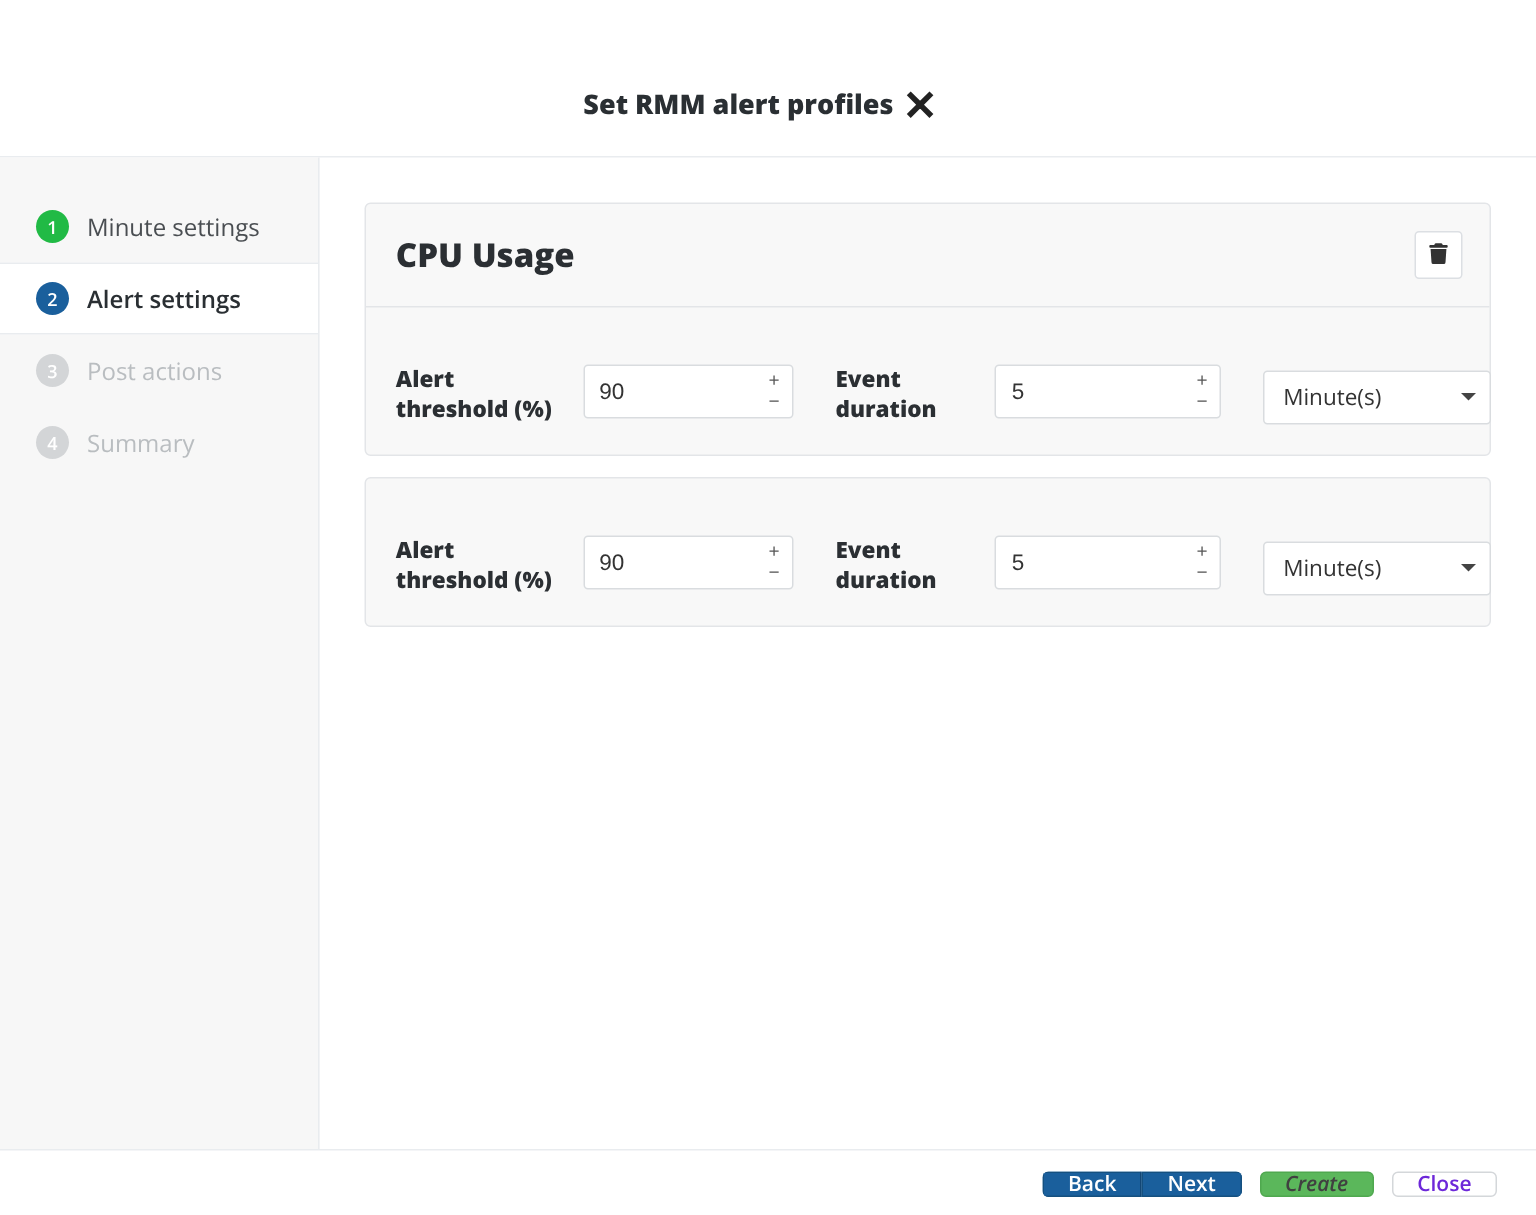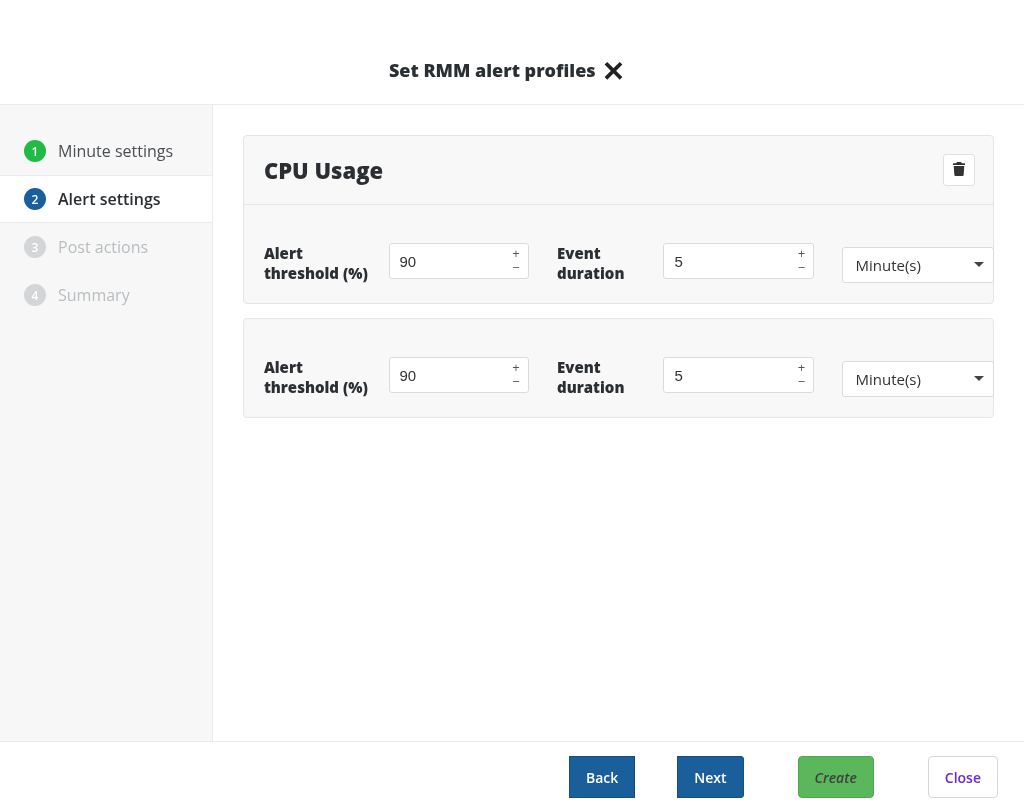--- a/index.html
+++ b/index.html
@@ -197,28 +197,27 @@
   }
   .btn-group {
     display: flex;
     border-radius: 4px;
     overflow: hidden;
   }
   .btn {
     display: inline-flex;
     align-items: center;
     justify-content: center;
-    height: 42px;
+    height: 17px;
     padding: 0 16px;
     font-size: 14px;
     font-weight: 600;
     border: 1px solid transparent;
     cursor: pointer;
     border-radius: 4px;
-    margin-left: 42px;
   }
   .btn-blue {
     background: #1a5f9c;
     color: #fff;
     border-color: #15507f;
     border-radius: 0;
   }
   .btn-group .btn-blue:first-child { border-right-color: rgba(0,0,0,0.25); }
   .btn-green {
     background: #5bb75b;

